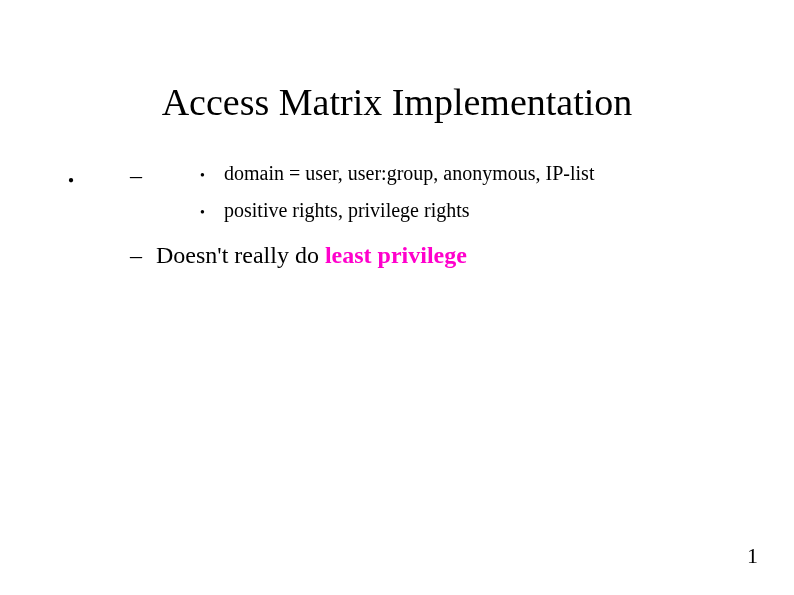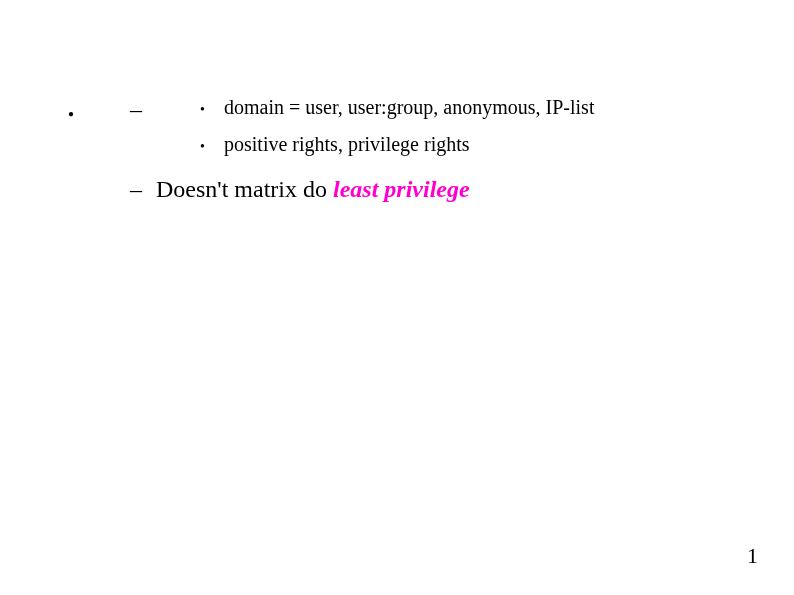--- a/index.html
+++ b/index.html
@@ -8,42 +8,43 @@
   .title { font-size: 38px; text-align: center; margin-bottom: 38px; font-weight: normal; }
   ul.level1 { list-style: none; padding-left: 18px; }
   ul.level1 > li { font-size: 28px; position: relative; padding-left: 28px; }
   ul.level1 > li::before { content: "●"; position: absolute; left: 0; top: 12px; font-size: 10px; }
   ul.level2 { list-style: none; padding-left: 34px; margin-top: 16px; }
   ul.level2 > li { font-size: 24px; position: relative; padding-left: 26px; margin-bottom: 20px; }
   ul.level2 > li::before { content: "–"; position: absolute; left: 0; top: 0; font-size: 24px; }
   ul.level3 { list-style: none; padding-left: 44px; margin-top: 4px; }
   ul.level3 > li { font-size: 20px; position: relative; padding-left: 24px; margin-bottom: 14px; }
   ul.level3 > li::before { content: "●"; position: absolute; left: 0; top: 8px; font-size: 8px; }
-  .emph { font-style: italic; font-weight: bold; }
+  .emph { font-weight: bold; }
   .page-number { position: absolute; right: 36px; bottom: 26px; font-size: 22px; }
 </style>
 </head>
 <body>
 
 <div class="slide">
+  <h1 class="title">Access Matrix Implementation</h1>
 
   <ul class="level1">
     <li>
       <ul class="level2">
         <li>
           <ul class="level3">
             <li>
               <span>domain = user, user:group, anonymous, IP-list</span>
             </li>
             <li>
               <span>positive rights, privilege rights</span>
             </li>
           </ul>
         </li>
         <li>
-          <span>Doesn't matrix do </span><span class="emph" style="color:#ff00cc">least privilege</span>
+          <span>Doesn't really do </span><span class="emph" style="color:#ff00cc">least privilege</span>
         </li>
       </ul>
     </li>
   </ul>
 
   <div class="page-number">1</div>
 </div>
 
 </body></html>

